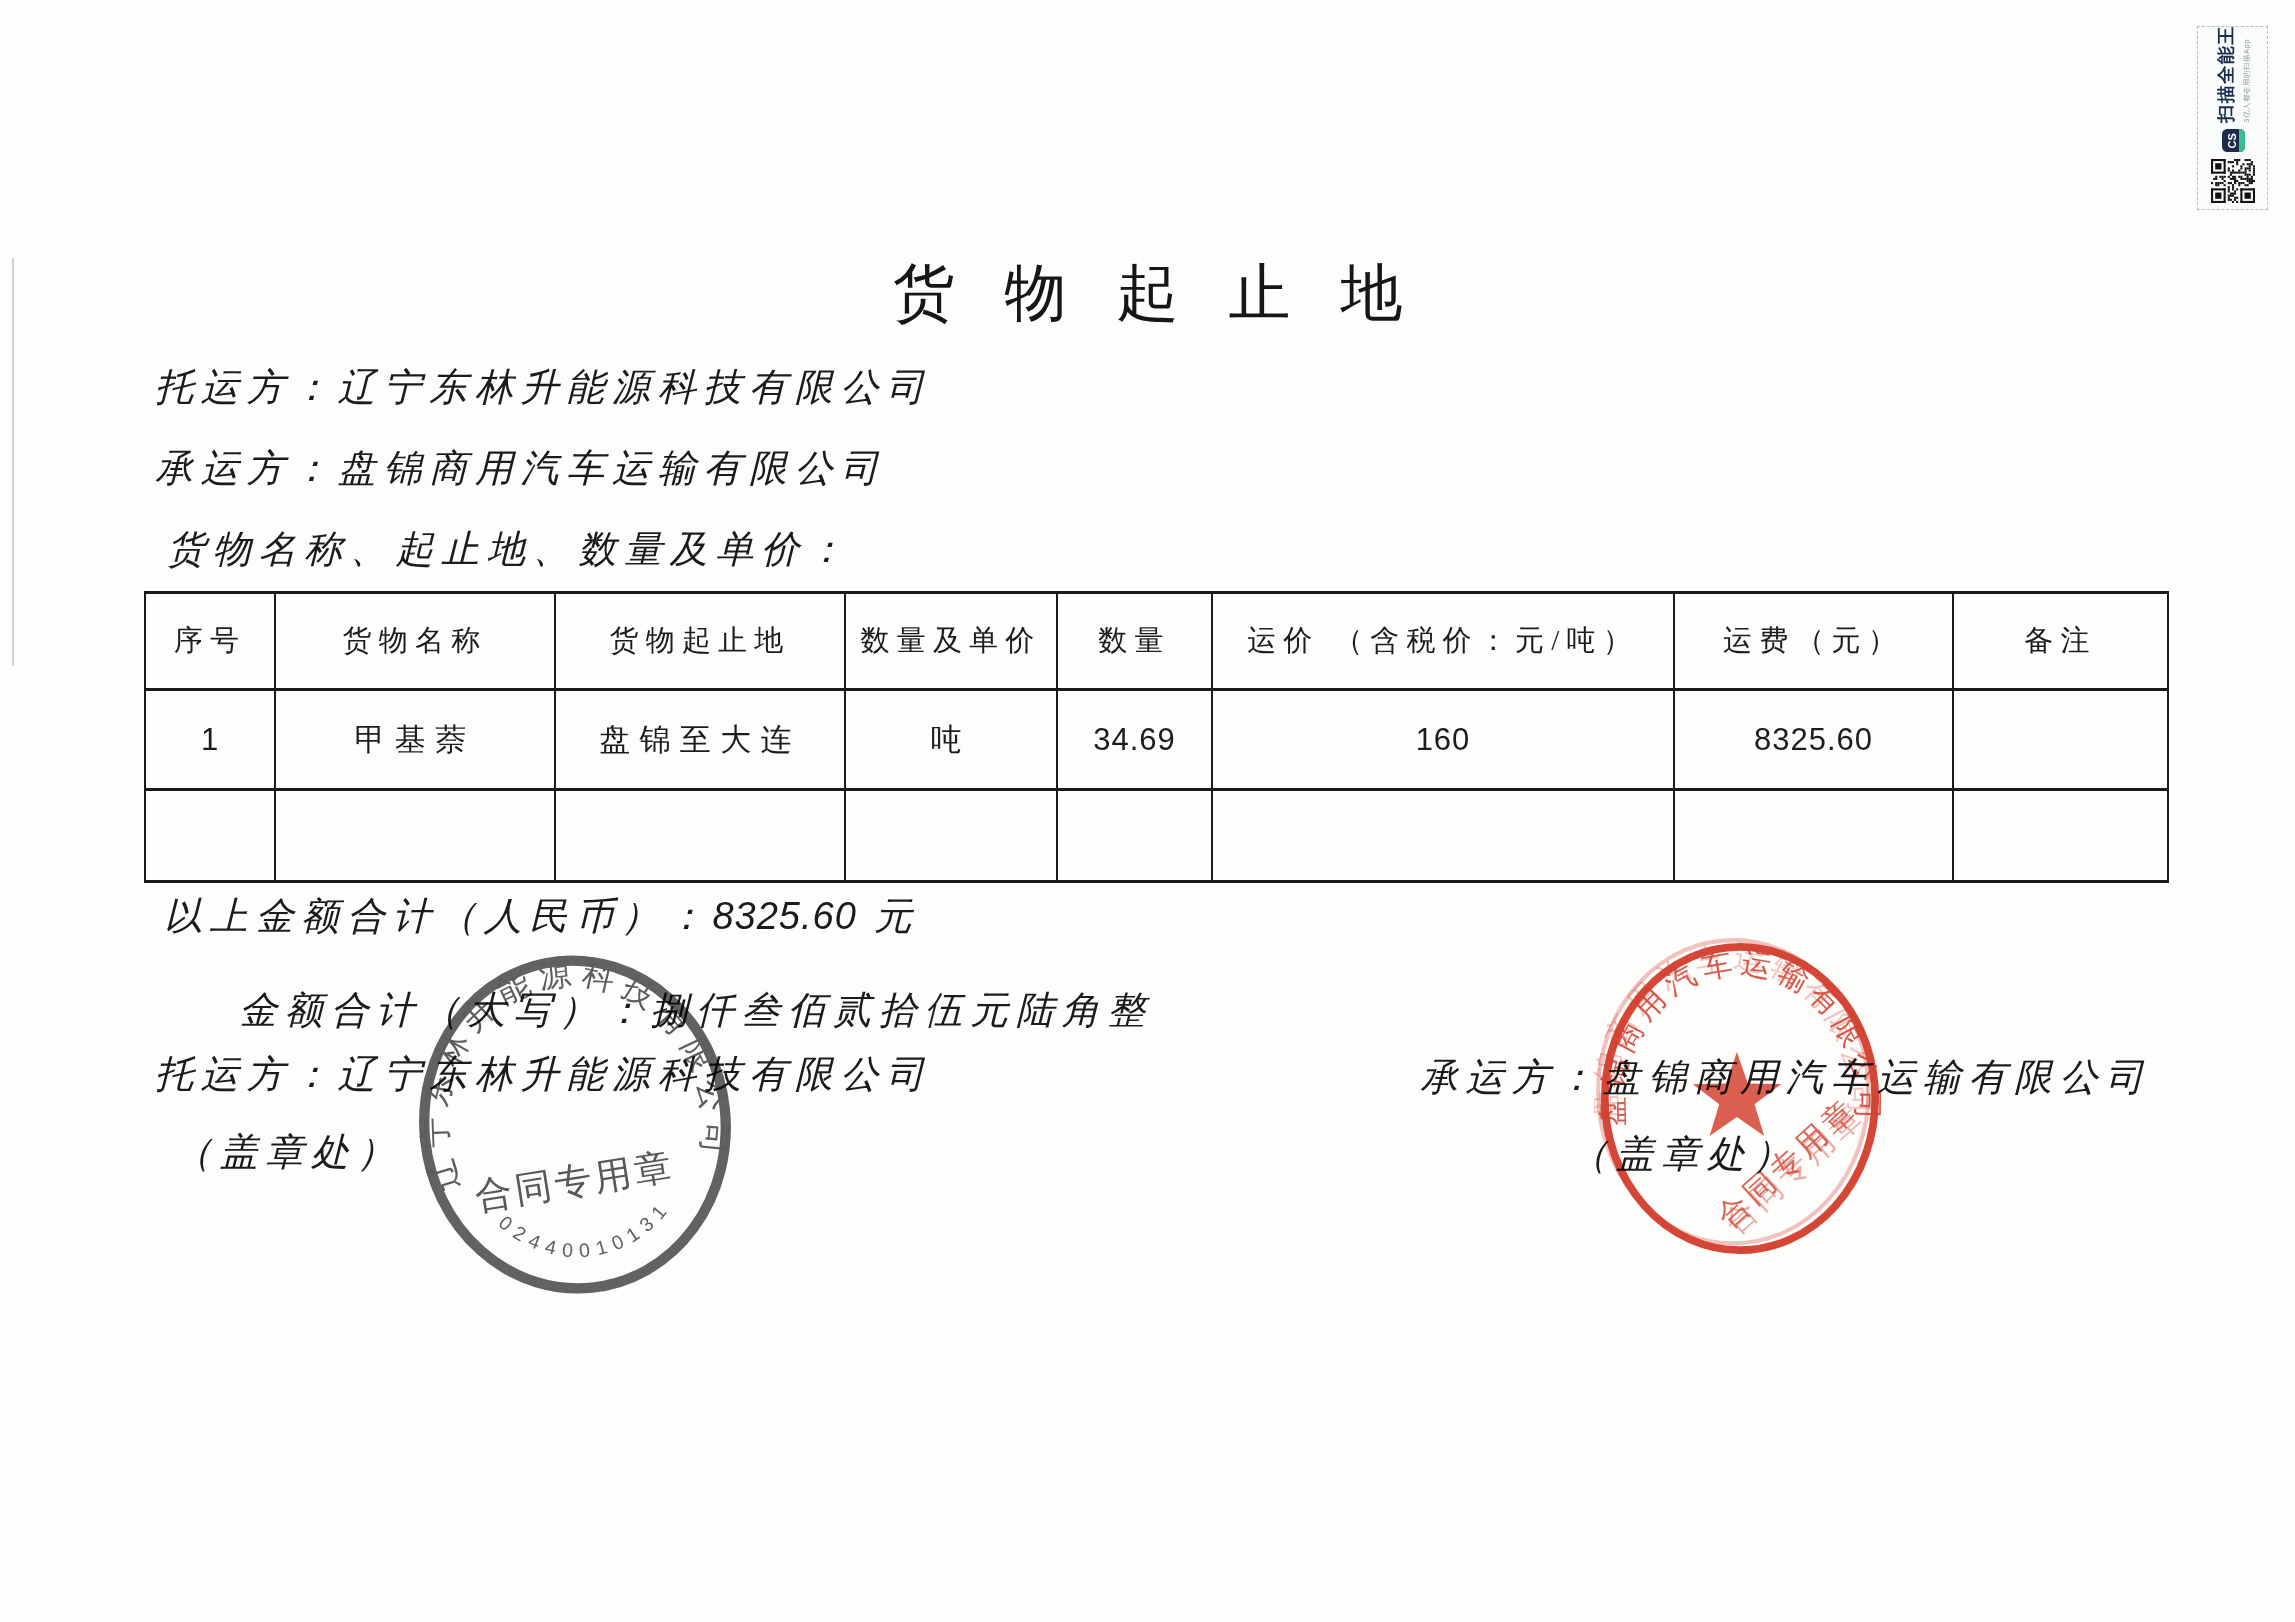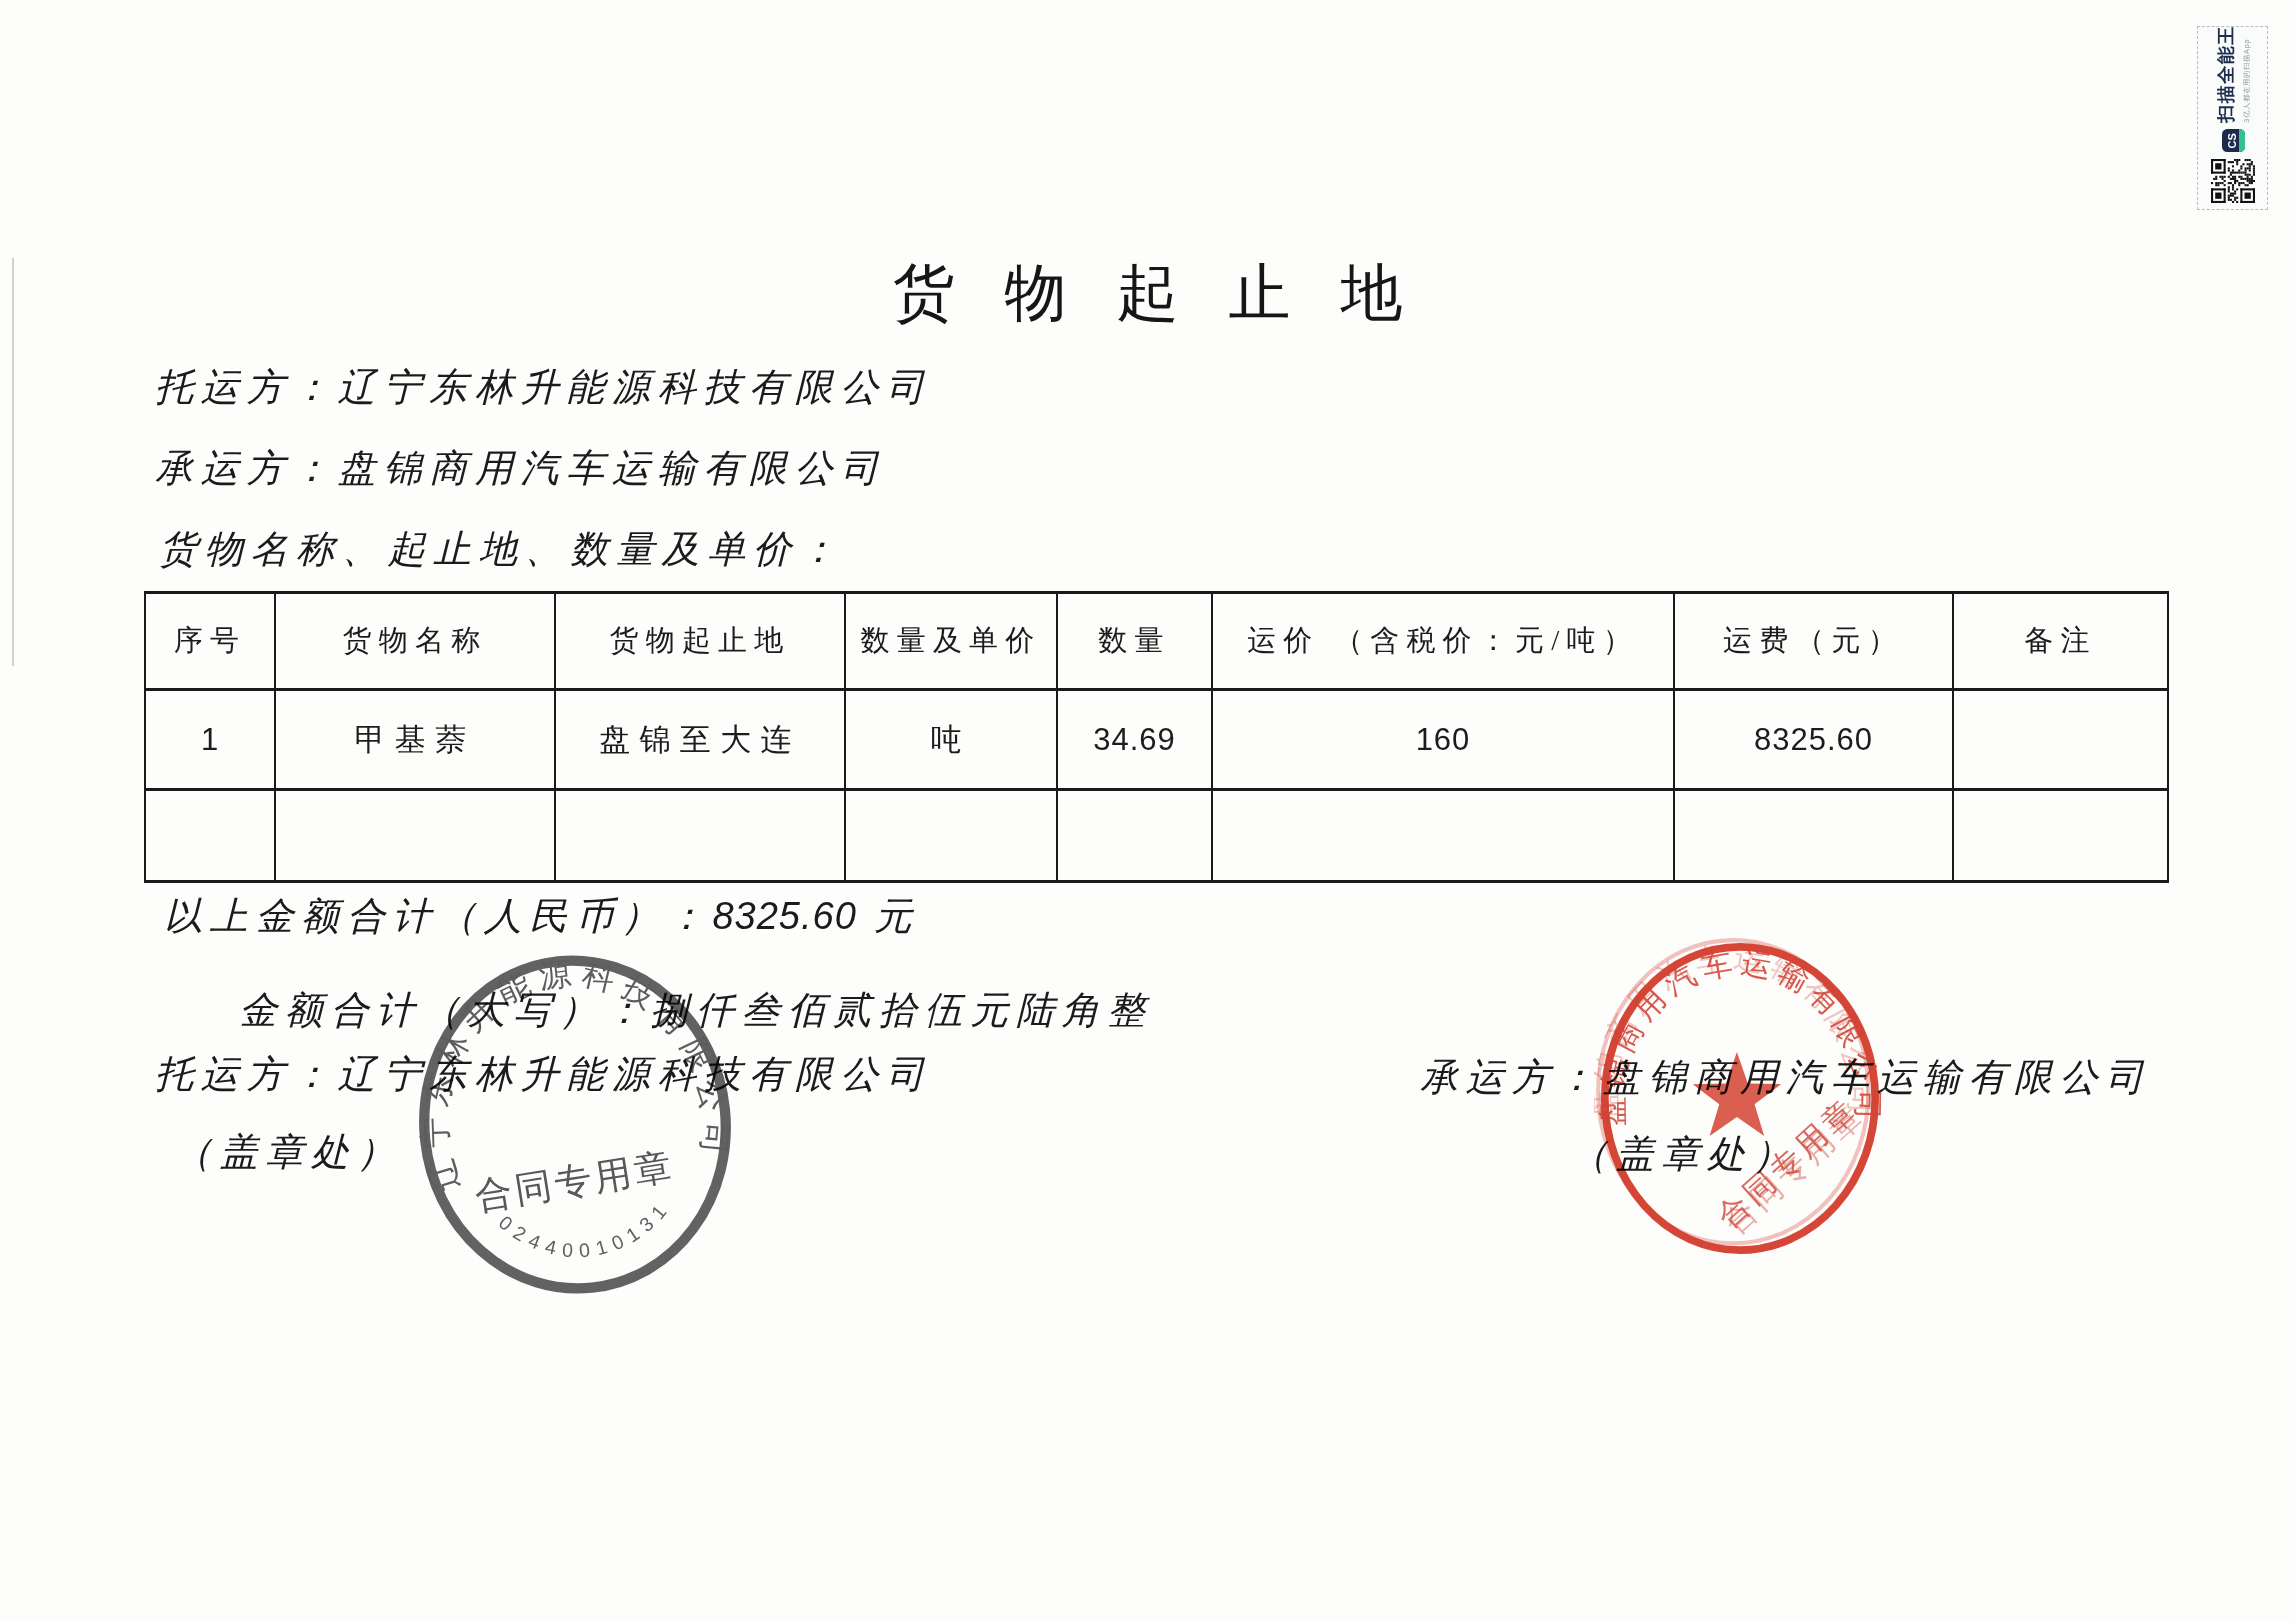--- a/index.html
+++ b/index.html
@@ -12,21 +12,21 @@
   .abs{position:absolute;}
   
   .doc-title{
     top:251px;left:0;width:2295px;text-align:center;
     font-size:62px;letter-spacing:50px;text-indent:50px;
     color:#161616;
   }
   .line{font-size:38px;letter-spacing:7.7px;white-space:nowrap;color:#1b1b1b;font-style:italic;}
   .l-shipper{top:362px;left:155px;}
   .l-carrier{top:443px;left:155px;}
-  .l-cargo{top:524px;left:159px;}
+  .l-cargo{top:524px;left:167px;}
   .l-total{top:891px;left:164px;}
   .l-words{top:965px;left:239px;margin-top:20px;}
   .l-sig-shipper{top:1049px;left:155px;}
   .l-seal-shipper{top:1127px;left:174px;}
   .l-sig-carrier{top:1052px;left:1420px;}
   .l-seal-carrier{top:1129px;left:1570px;}
   .num{font-family:"Liberation Sans", sans-serif;letter-spacing:1px;}
   
   table.freight{
     position:absolute;left:144px;top:591px;width:1880px;height:288px;

